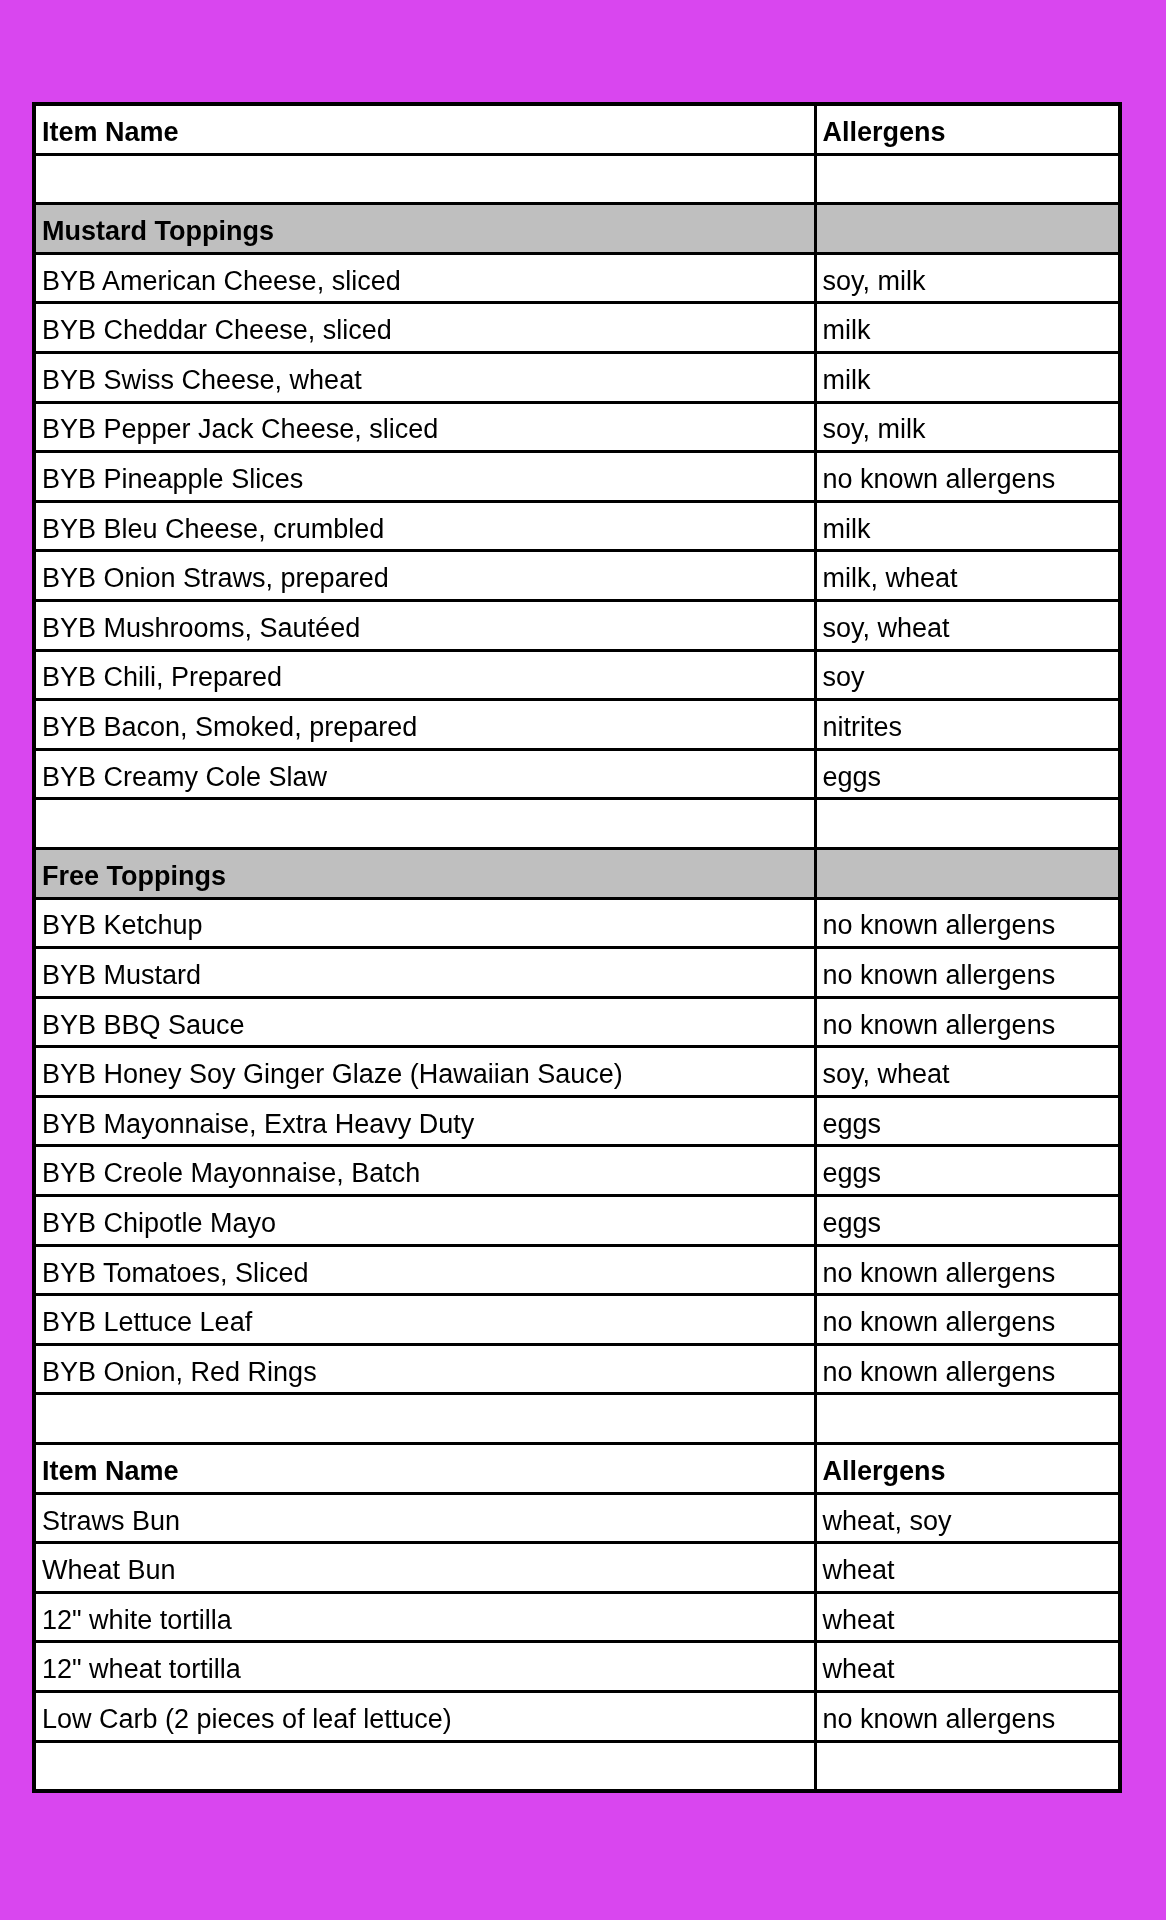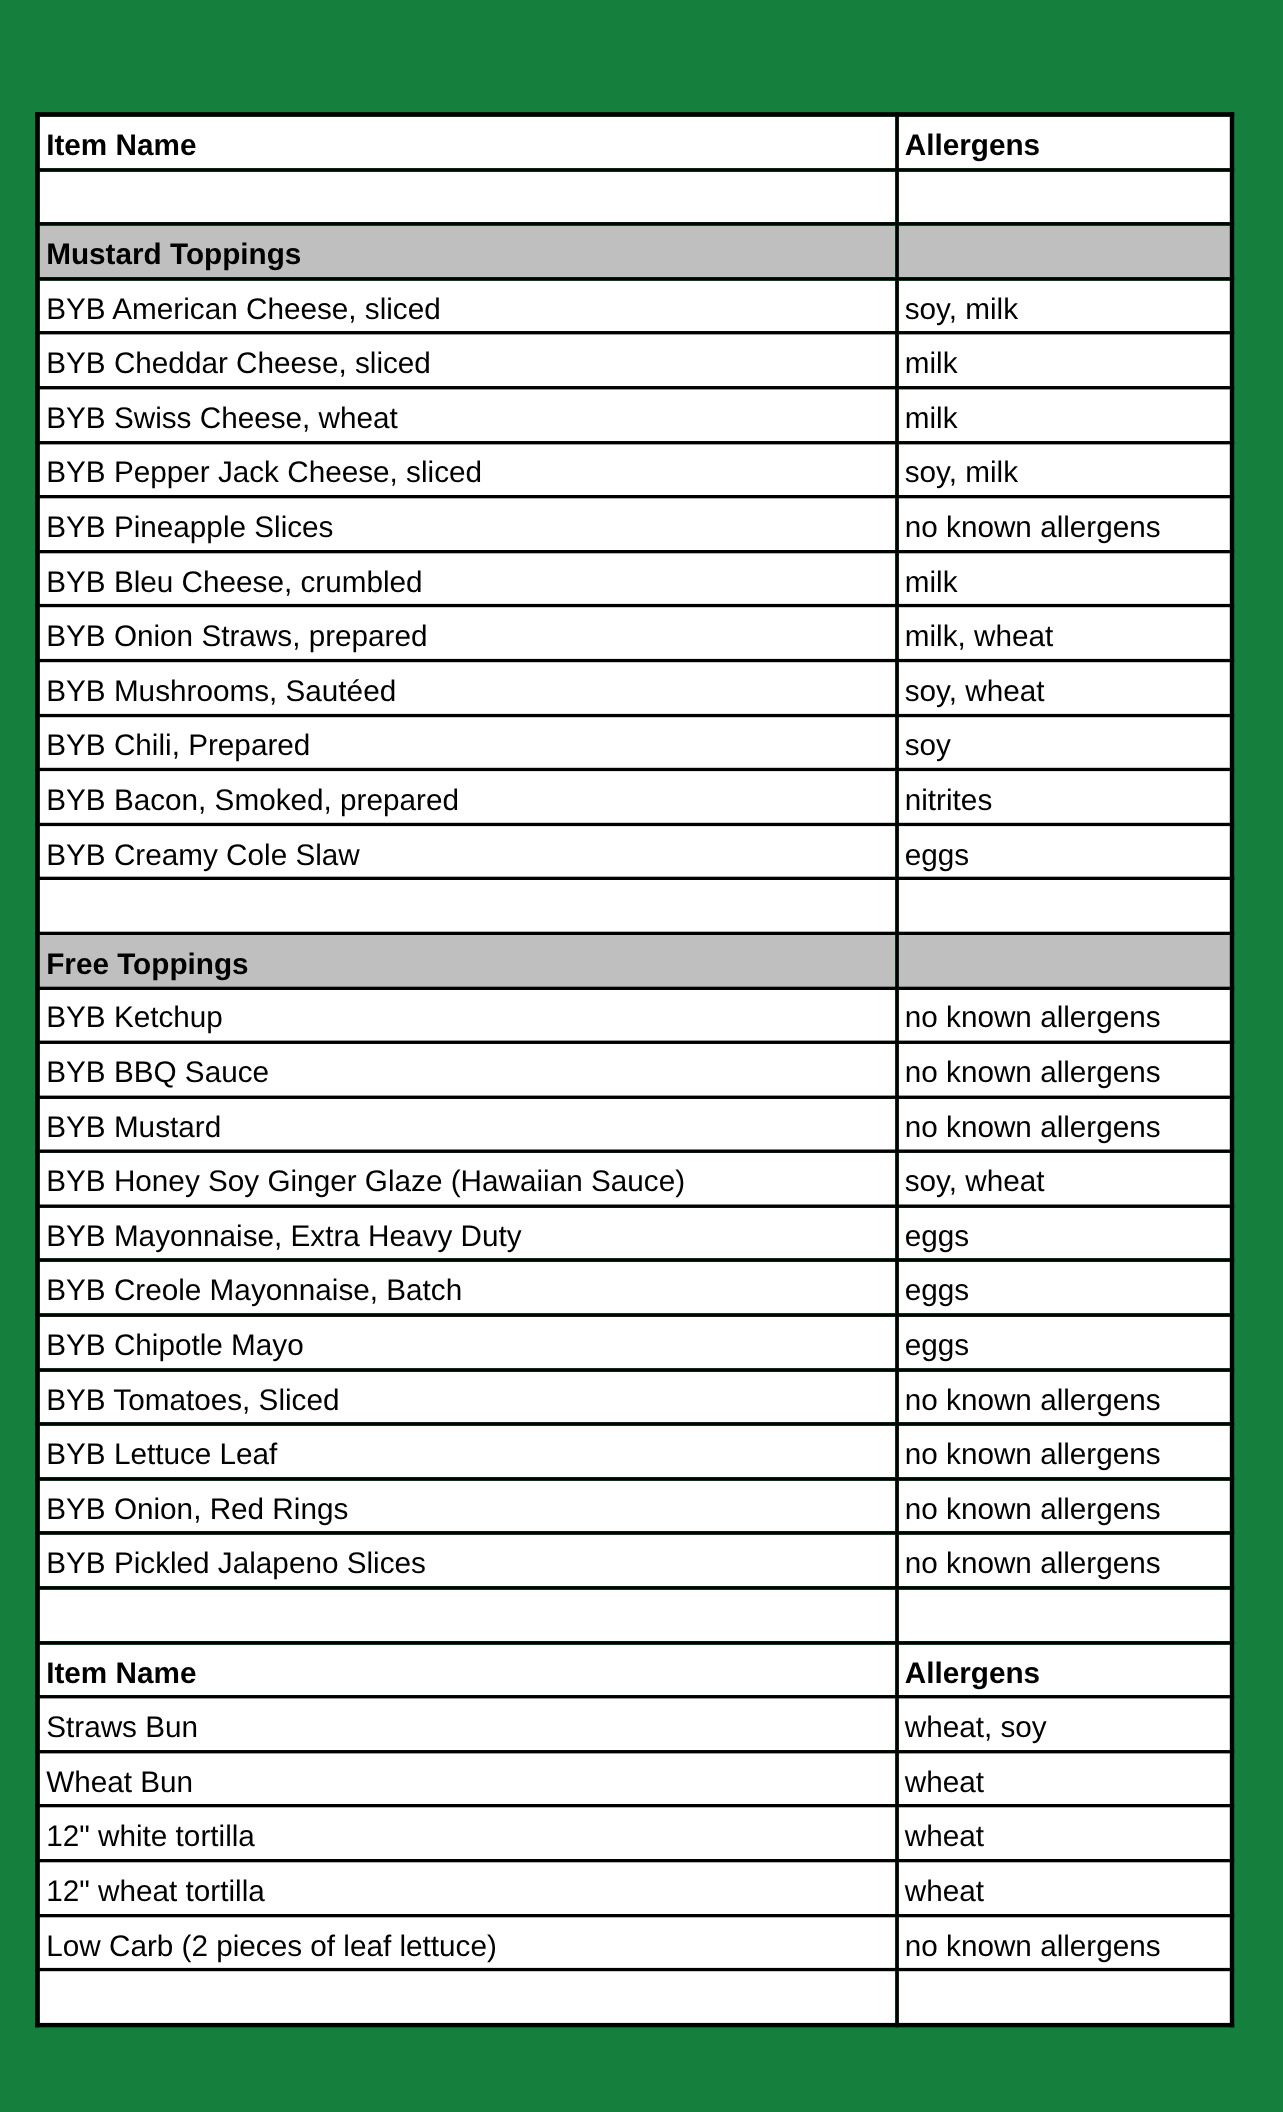--- a/index.html
+++ b/index.html
@@ -9,21 +9,21 @@
     width: 1166px;
     height: 1920px;
     overflow: hidden;
     font-family: "Liberation Sans", sans-serif;
     color: #000000;
   }
   .page {
     position: relative;
     width: 1166px;
     height: 1920px;
-    background: #15803d;
+    background: #d946ef;
   }
   .allergen-table-wrap {
     position: absolute;
     left: 32px;
     top: 102px;
   }
   table.allergen-table {
     border-collapse: collapse;
     table-layout: fixed;
     width: 1086px;
@@ -126,25 +126,25 @@
           </tr>
           <tr class="row-section">
             <td>Free Toppings</td>
             <td></td>
           </tr>
           <tr class="row-item">
             <td>BYB Ketchup</td>
             <td>no known allergens</td>
           </tr>
           <tr class="row-item">
+            <td>BYB Mustard</td>
+            <td>no known allergens</td>
+          </tr>
+          <tr class="row-item">
             <td>BYB BBQ Sauce</td>
-            <td>no known allergens</td>
-          </tr>
-          <tr class="row-item">
-            <td>BYB Mustard</td>
             <td>no known allergens</td>
           </tr>
           <tr class="row-item">
             <td>BYB Honey Soy Ginger Glaze (Hawaiian Sauce)</td>
             <td>soy, wheat</td>
           </tr>
           <tr class="row-item">
             <td>BYB Mayonnaise, Extra Heavy Duty</td>
             <td>eggs</td>
           </tr>
@@ -159,24 +159,20 @@
           <tr class="row-item">
             <td>BYB Tomatoes, Sliced</td>
             <td>no known allergens</td>
           </tr>
           <tr class="row-item">
             <td>BYB Lettuce Leaf</td>
             <td>no known allergens</td>
           </tr>
           <tr class="row-item">
             <td>BYB Onion, Red Rings</td>
-            <td>no known allergens</td>
-          </tr>
-          <tr class="row-item">
-            <td>BYB Pickled Jalapeno Slices</td>
             <td>no known allergens</td>
           </tr>
           <tr class="row-blank">
             <td></td>
             <td></td>
           </tr>
           <tr class="row-header">
             <td>Item Name</td>
             <td>Allergens</td>
           </tr>

